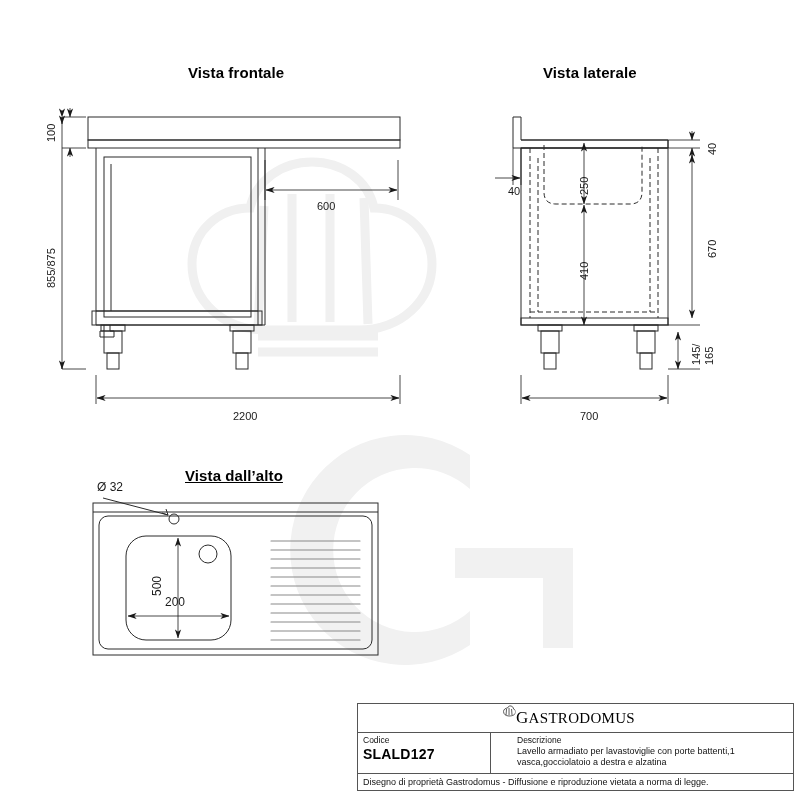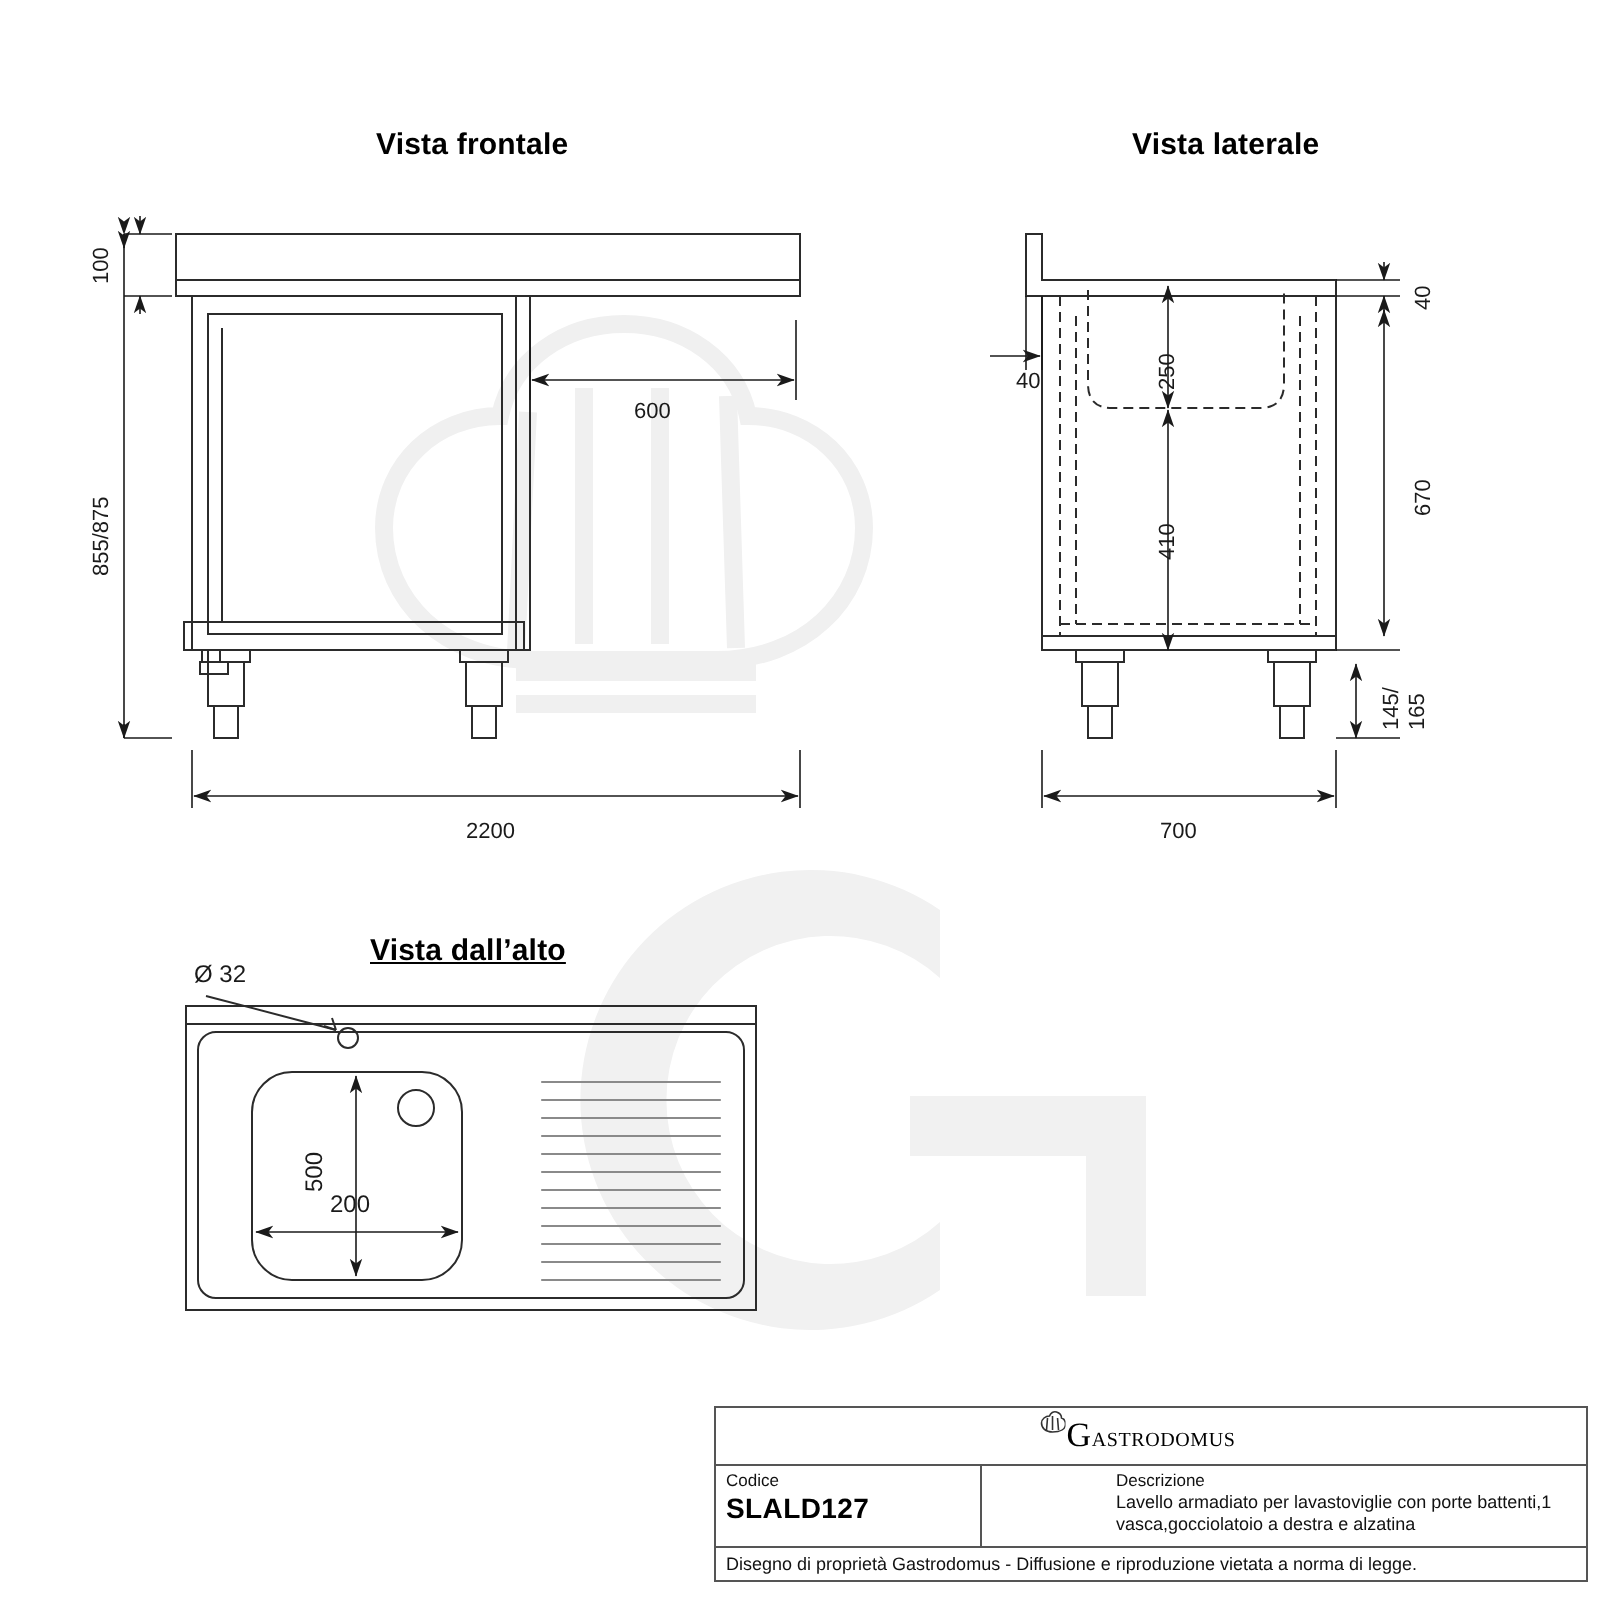--- a/index.html
+++ b/index.html
@@ -29,21 +29,21 @@
   }
   .view-title {
     position: absolute;
     font-size: 15px;
     font-weight: bold;
     letter-spacing: .1px;
     white-space: nowrap;
     color: #000;
   }
   #title-frontale { left: 188px; top: 64px; }
-  #title-laterale { left: 543px; top: 64px; margin-left: 23px; }
+  #title-laterale { left: 543px; top: 64px; }
   #title-alto     { left: 185px; top: 467px; text-decoration: underline; }
 
   .dim {
     position: absolute;
     font-size: 11px;
     white-space: nowrap;
     color: #1a1a1a;
     font-family: "Liberation Sans", sans-serif;
   }
   .dim.vert {
@@ -71,33 +71,32 @@
     left: 50%;
     transform: translateX(-50%);
     top: 2px;
     font-family: "Liberation Serif", serif;
     font-size: 17px;
     letter-spacing: .3px;
     white-space: nowrap;
     line-height: 24px;
   }
   #tb-logo .cap { font-size: 17px; }
-  #tb-logo .small { font-size: 10px; }
+  #tb-logo .small { font-size: 15px; }
   #tb-hat {
     position: absolute;
     left: -14px;
     top: -1px;
     width: 13px;
     height: 12px;
   }
   #tb-mid {
     height: 40px;
     display: flex;
     border-bottom: 1px solid #555;
-    gap: 41px;
   }
   #tb-code {
     width: 133px;
     border-right: 1px solid #555;
     padding: 2px 0 0 5px;
     box-sizing: border-box;
   }
   #tb-desc {
     flex: 1;
     padding: 2px 3px 0 5px;

